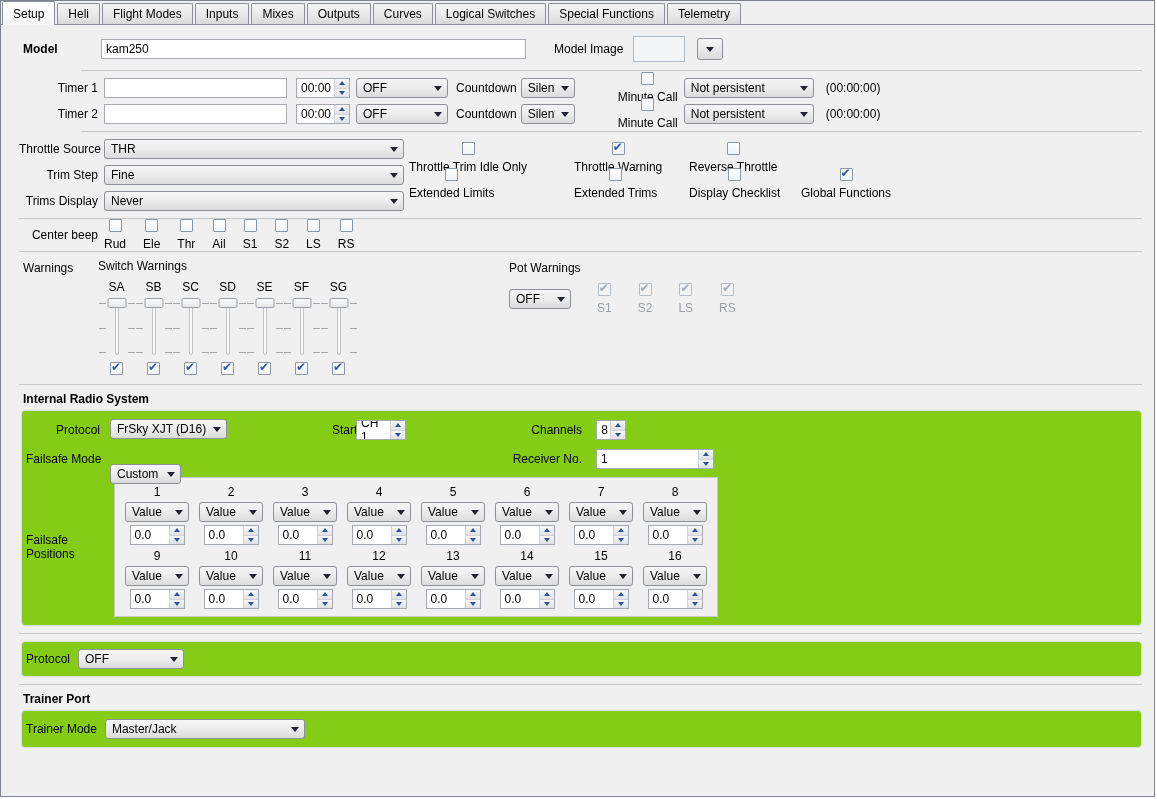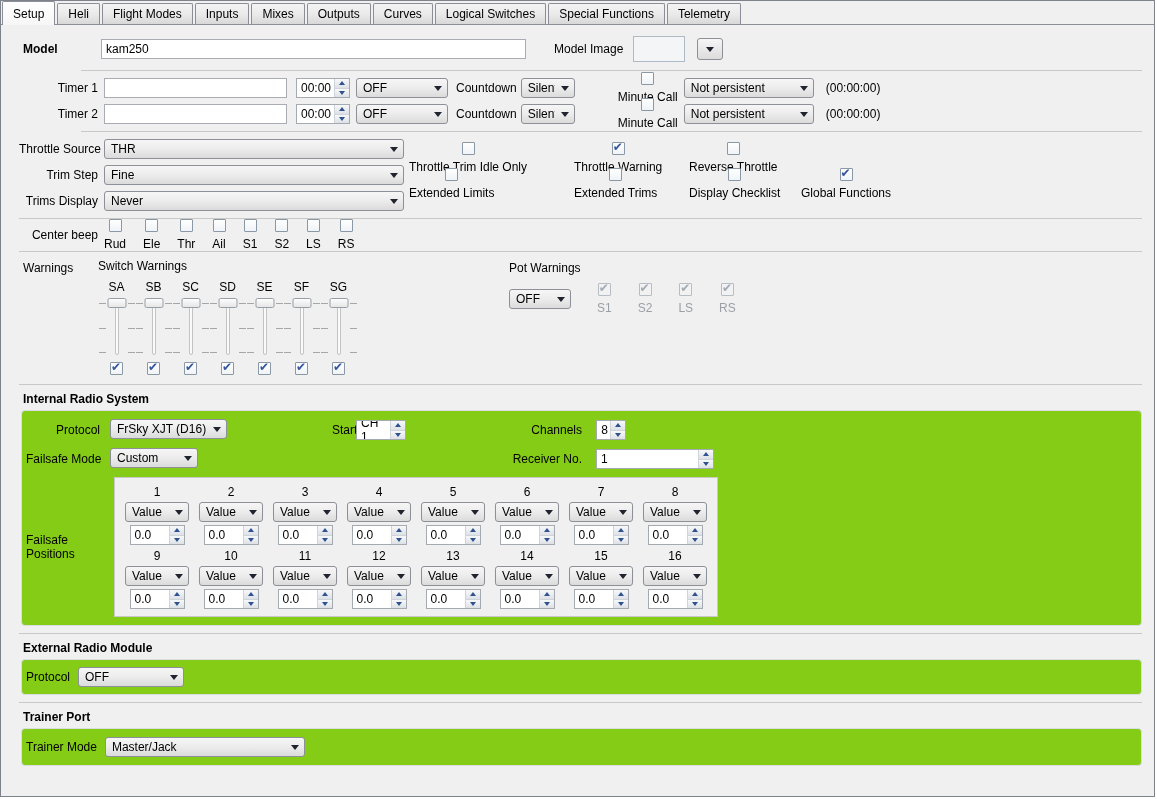--- a/index.html
+++ b/index.html
@@ -487,21 +487,21 @@
         <span class="spin abs" style="left:570px; top:1px; width:30px;">
           <span class="spin-val right">8</span>
           <span class="spin-btns">
               <span class="sb up"></span>
               <span class="sb dn"></span>
             </span>
         </span>
       </div>
       <div class="ir-row">
         <span class="ir-lbl">Failsafe Mode</span>
-        <span class="combo abs" style="left:84px; top:0; width:88px;">
+        <span class="combo abs" style="left:84px; top:16px; width:71px;">
           <span class="combo-text">Custom</span>
           <span class="combo-arrow"></span>
         </span>
         <span class="abs" style="left:466px; top:4px; width:90px; text-align:right;">Receiver No.</span>
         <span class="spin abs" style="left:570px; top:1px; width:118px;">
           <span class="spin-val">1</span>
           <span class="spin-btns">
               <span class="sb up"></span>
               <span class="sb dn"></span>
             </span>
@@ -736,21 +736,20 @@
                   </span>
                 </span>
               </div>
             </div>
         </div>
       </div>
     </div>
 
     <div class="sep"></div>
 
-    <div class="heading">External Radio Module</div>
     <div class="frame" style="padding-top:7px; padding-bottom:7px;">
       <div style="display:flex; align-items:center;">
         <span style="margin-right:8px;">Protocol</span>
         <span class="combo" style="width:106px;">
           <span class="combo-text">OFF</span>
           <span class="combo-arrow"></span>
         </span>
       </div>
     </div>
 

